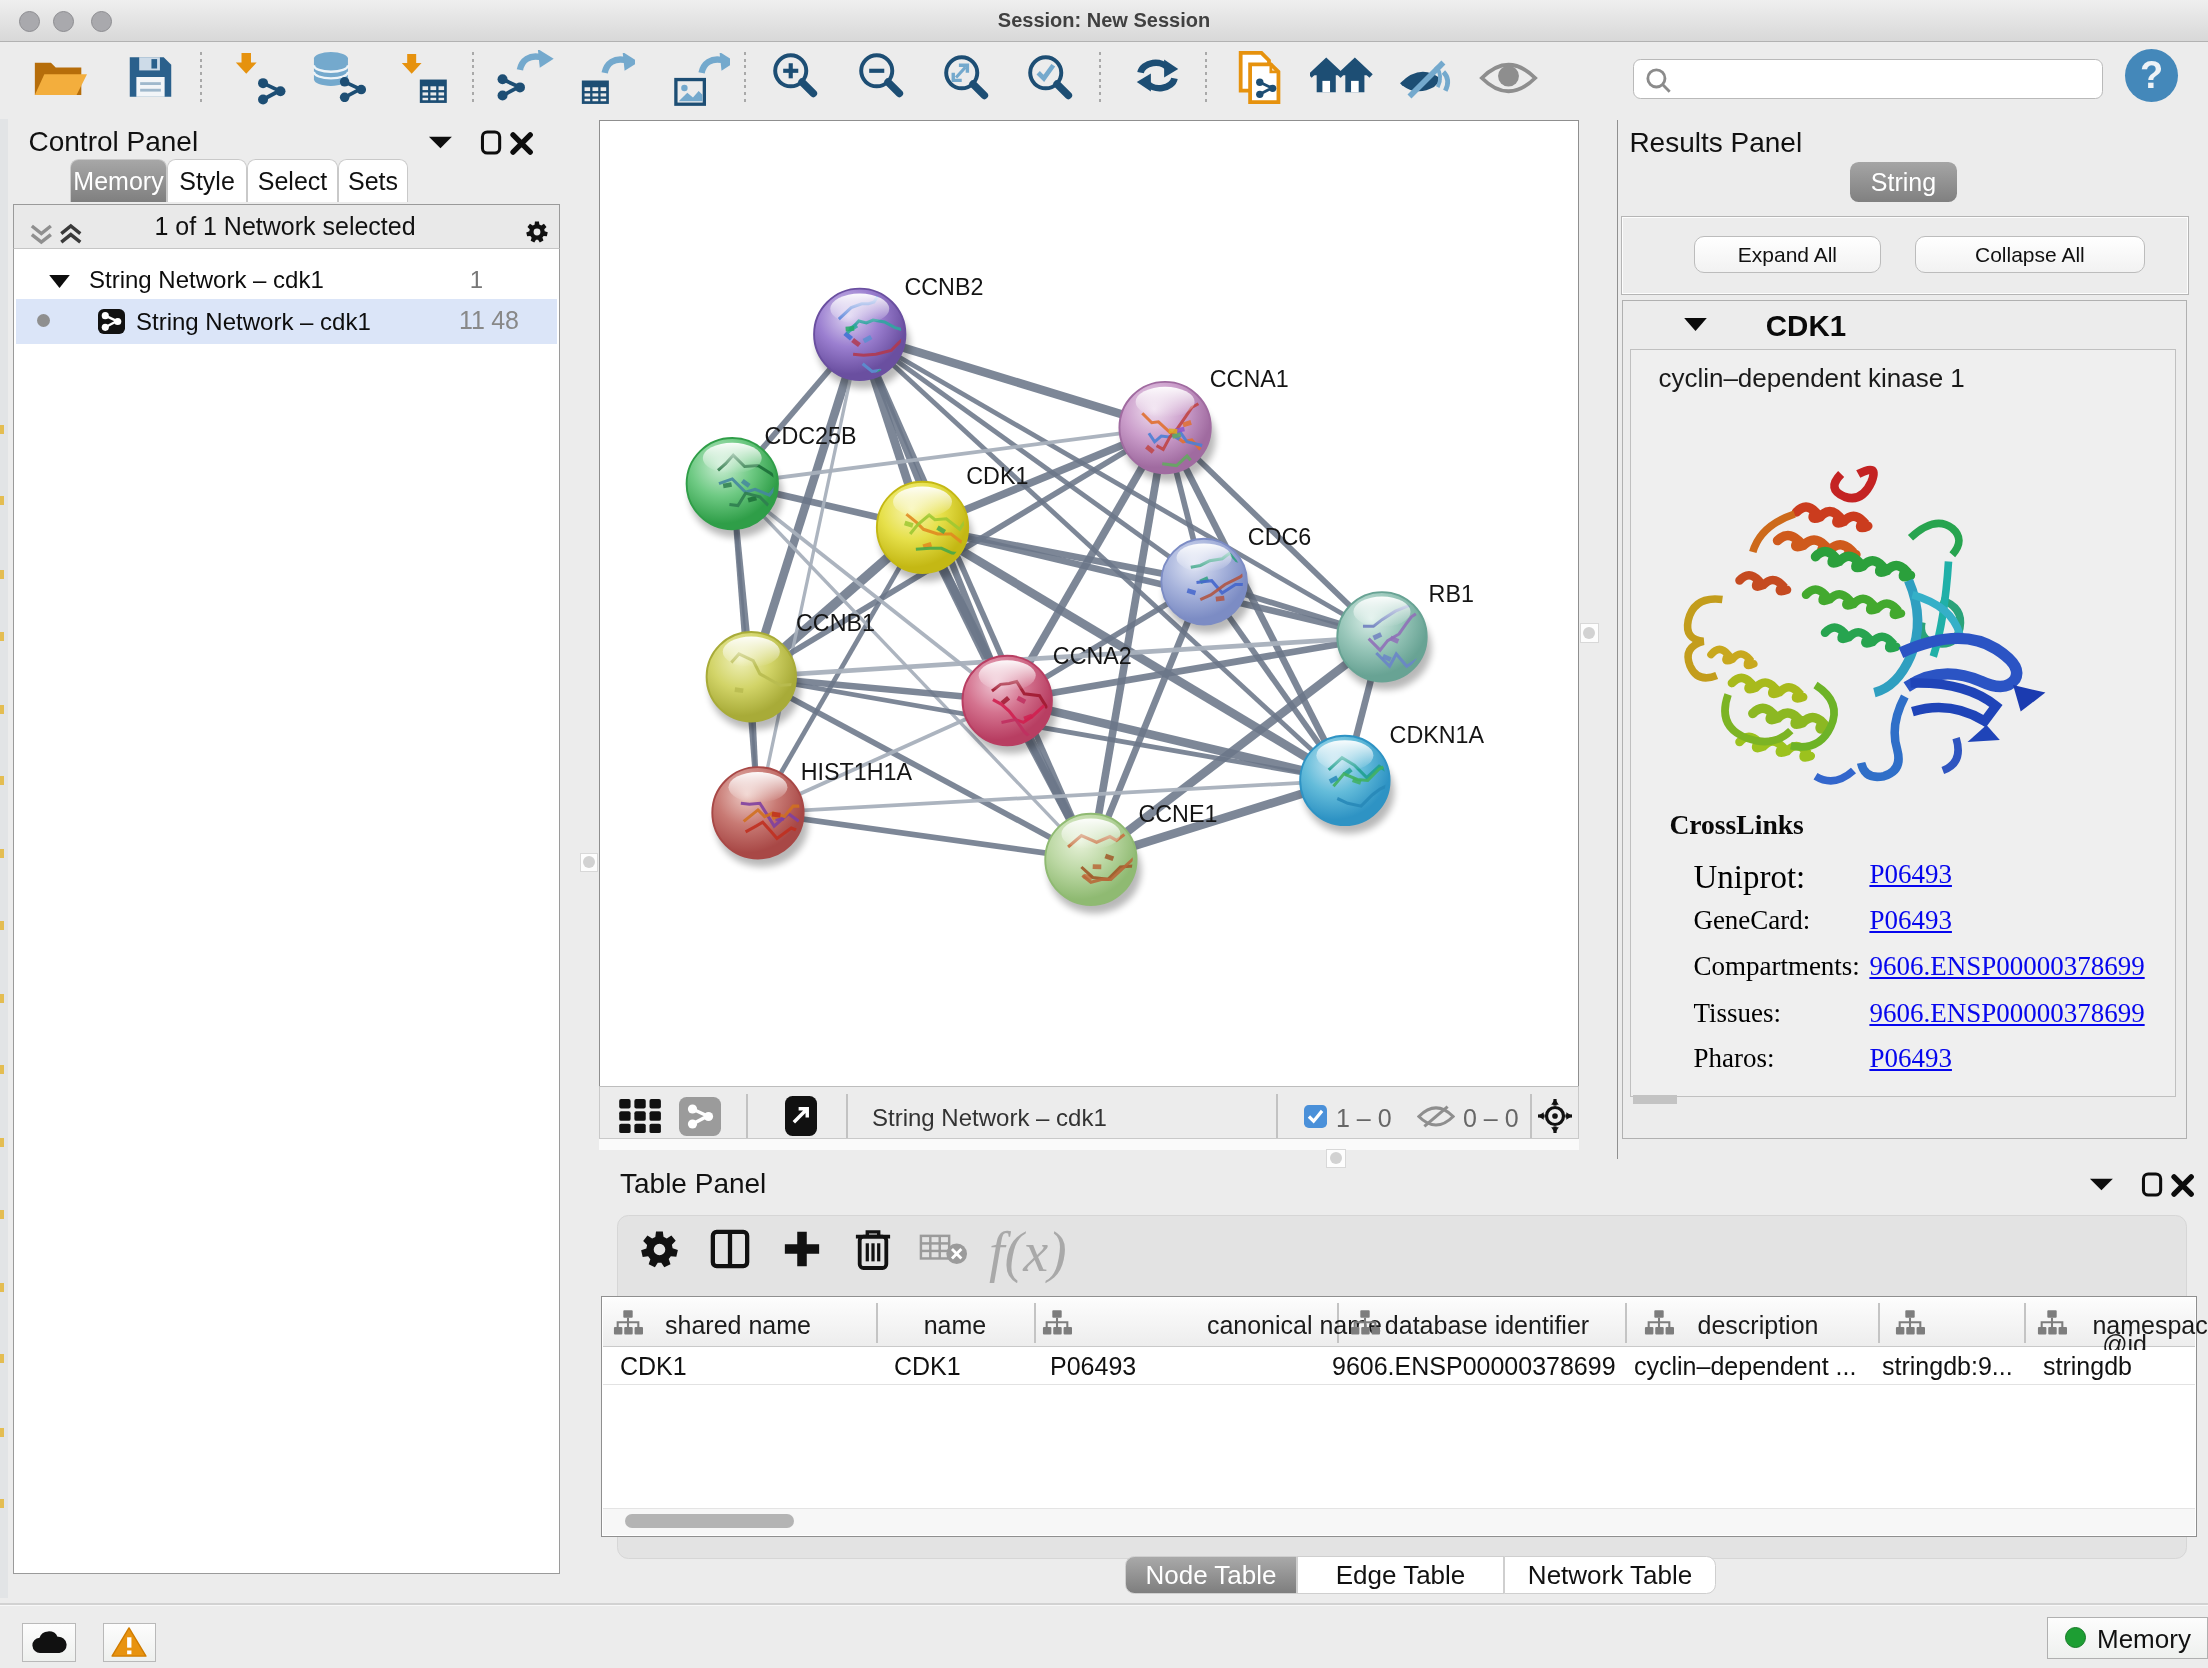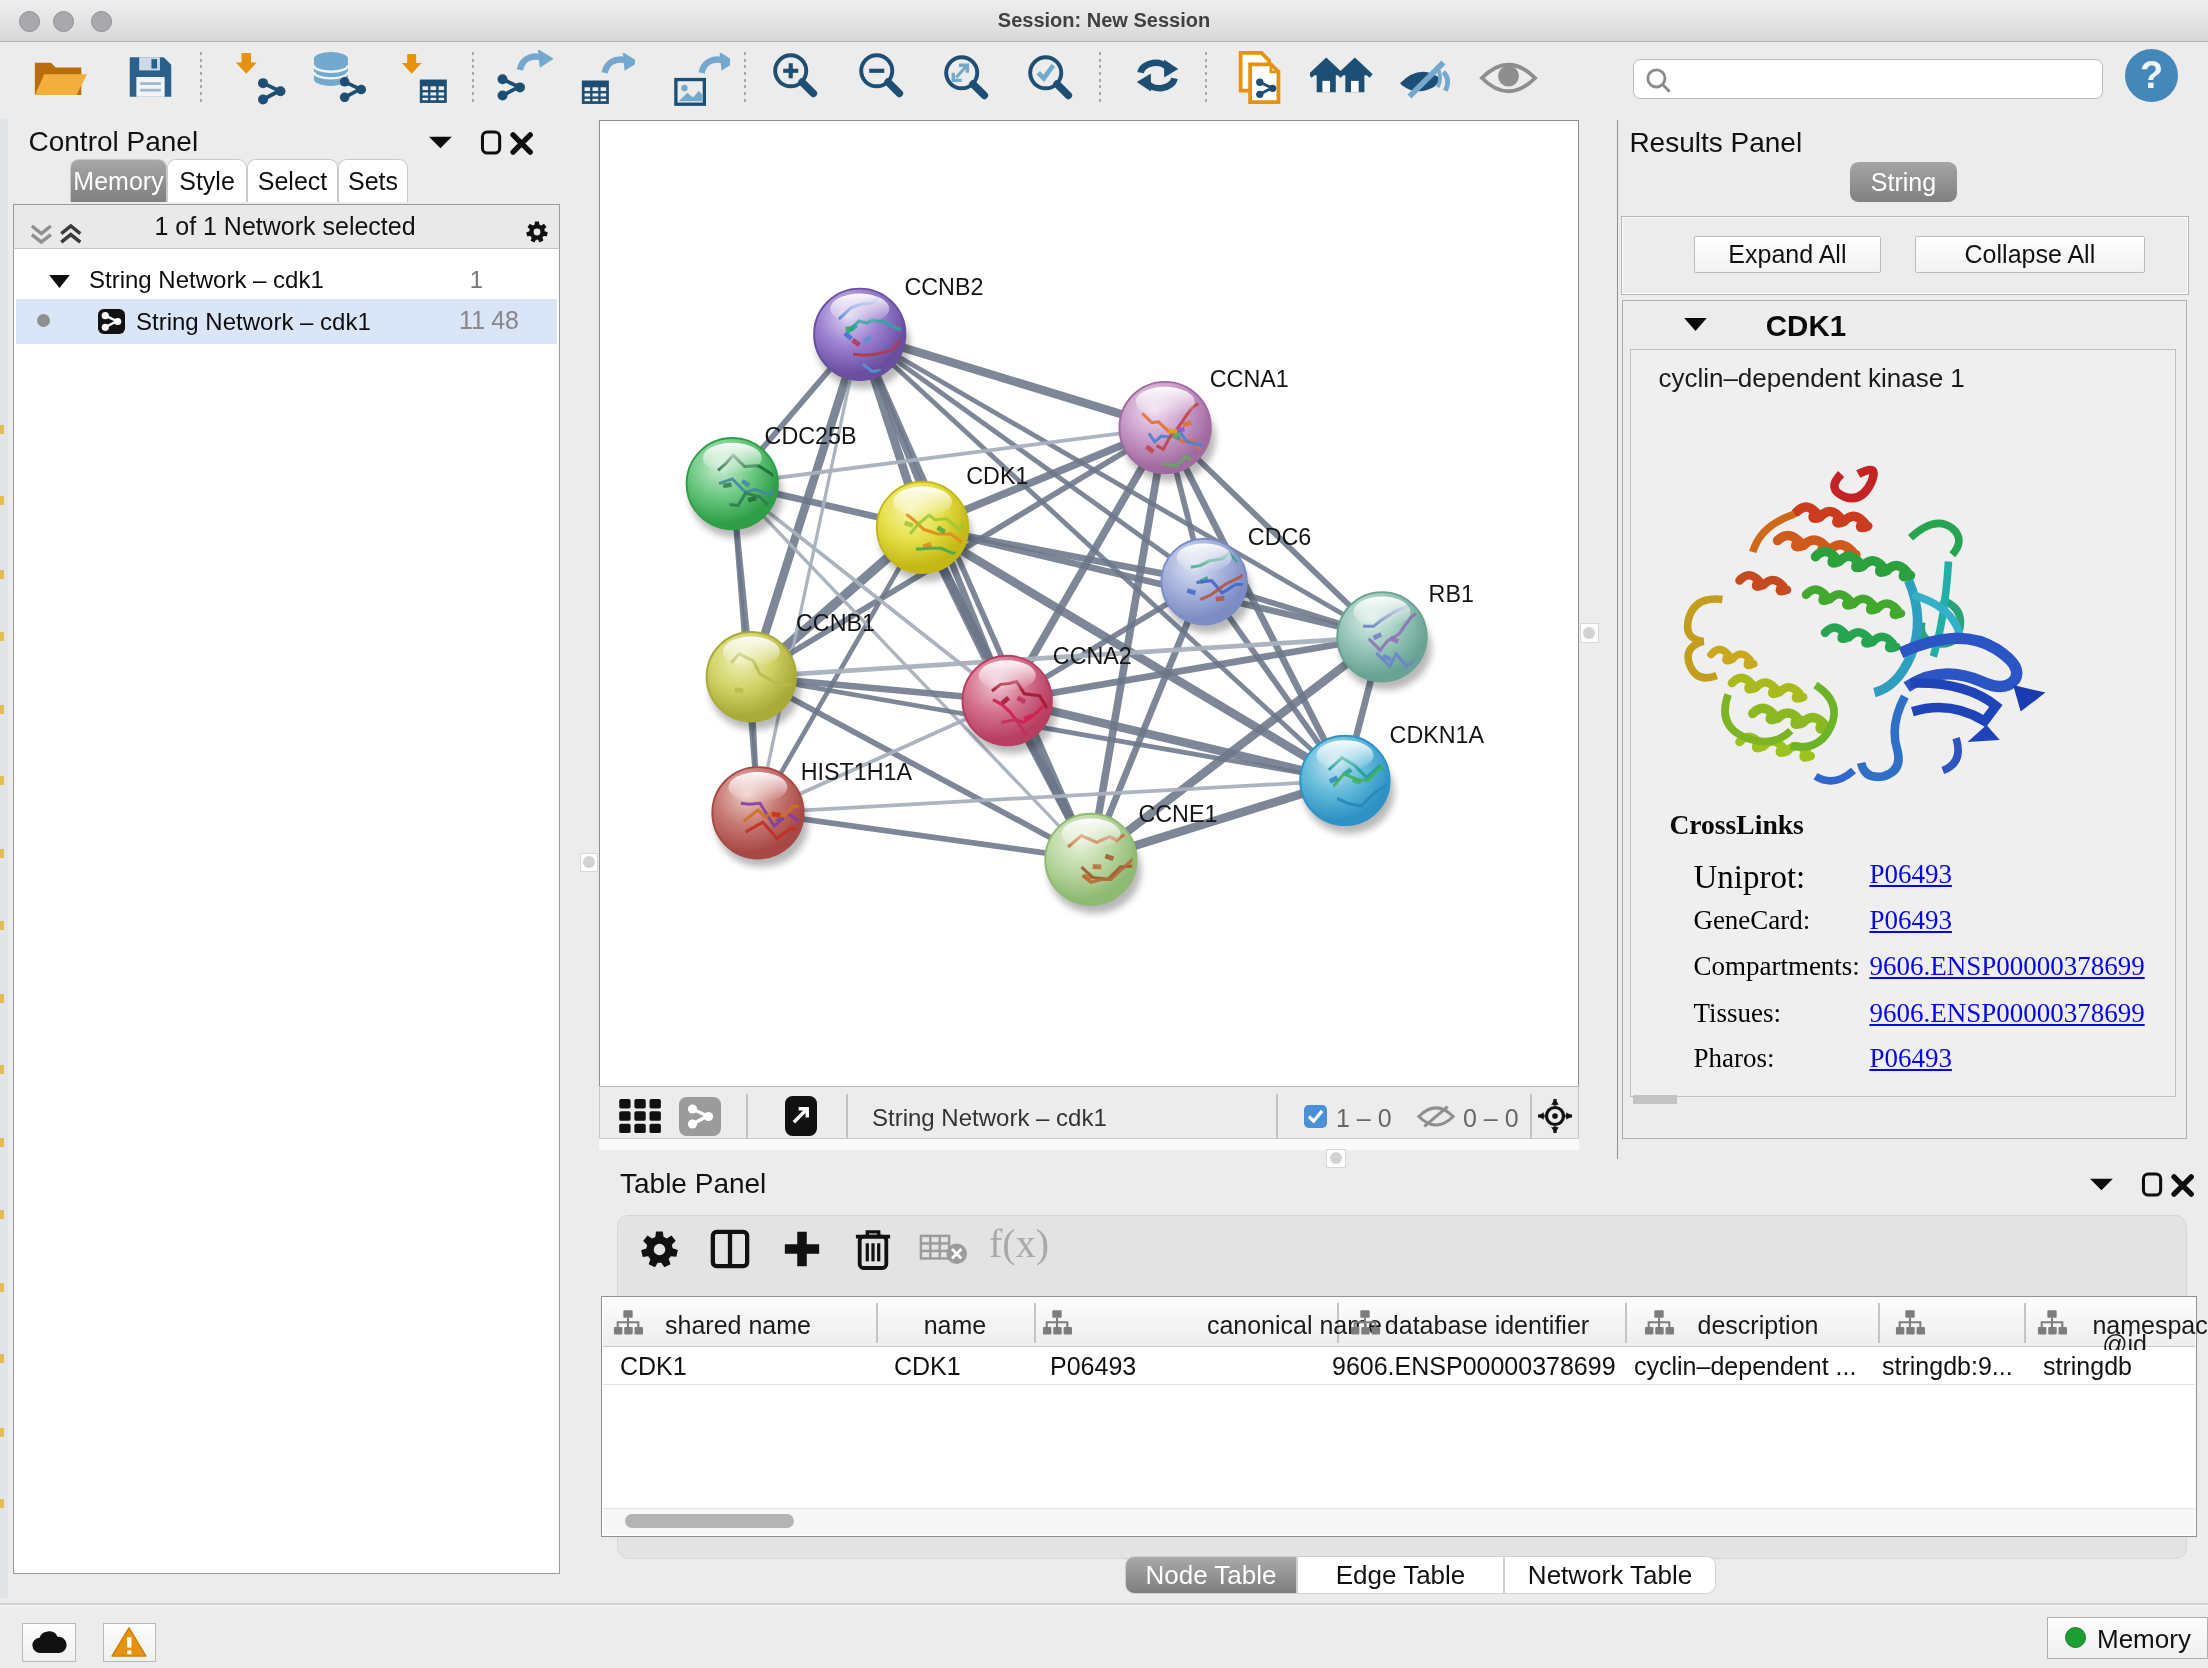--- a/index.html
+++ b/index.html
@@ -21,21 +21,21 @@
 .tabsel{background:linear-gradient(#a7a7a7,#7f7f7f);color:#fff}
 
 #canvas{left:599px;top:120px;width:980px;height:966px;background:#fff;border-left:1.9px solid #8f8f8f;border-top:1.9px solid #8f8f8f;border-right:1.9px solid #8f8f8f}
 #canvasbar{left:599px;top:1086px;width:980px;height:53px;background:#ececec;border:1.9px solid #c9c9c9;border-top:1px solid #bdbdbd}
 #canvaswhite{left:599px;top:1139px;width:980px;height:11.4px;background:#fafafa}
 
 #results{left:1617px;top:120px;width:592px;height:1039px;background:#ececec;border-left:1.9px solid #909090}
 #res-inner2{position:absolute;left:2.9px;top:96px;width:568px;height:79px;background:#ececec;border:1.9px solid #b5b5b5;box-shadow:inset 0 0 0 1px #fdfdfd}
 #res-cdk{position:absolute;left:3.8px;top:180px;width:565px;height:839px;background:#ececec;border:1.9px solid #b0b0b0}
 #res-content{position:absolute;left:7.6px;top:48px;width:546px;height:748px;background:#efefef;border:1px solid #c0c0c0}
-.btn{background:linear-gradient(#ffffff,#f2f2f2);border:1px solid #bcbcbc;border-radius:2px;font-size:25px;color:#111;display:inline-flex;align-items:center;justify-content:center}
+.btn{background:linear-gradient(#ffffff,#f2f2f2);border:1px solid #bcbcbc;border-radius:10px;font-size:21px;color:#111;display:inline-flex;align-items:center;justify-content:center}
 .serif{font-family:"Liberation Serif",serif}
 .blink{color:#0606ee;text-decoration:underline}
 
 #tp-box{left:617px;top:1215px;width:1570px;height:344px;background:#e3e3e3;border-radius:11.4px;border:1px solid #d6d6d6}
 #tp-table{left:601px;top:1296px;width:1596px;height:241px;background:#fff;border:1.9px solid #8f8f8f}
 .th{font-size:25px;color:#1a1a1a}
 
 .btab{height:38px;font-size:26px;display:inline-flex;align-items:center;justify-content:center;background:#fff;border:1px solid #cfcfcf;color:#111}
 #statusline{left:0;top:1603px;width:2208px;height:1.9px;background:#d2d2d2;box-shadow:0 1px 0 #f8f8f8}
 .sbtn{background:linear-gradient(#fdfdfd,#eef0ee);border:1.9px solid #b9b9b9}
@@ -716,21 +716,21 @@
         <g stroke="#9b9b9b" stroke-width="2.6" fill="none">
           <rect x="2" y="2" width="30" height="24"></rect>
           <line x1="2" y1="10" x2="32" y2="10"></line>
           <line x1="2" y1="18" x2="32" y2="18"></line>
           <line x1="12" y1="2" x2="12" y2="26"></line>
           <line x1="22" y1="2" x2="22" y2="26"></line>
         </g>
         <circle cx="40" cy="21" r="11" fill="#9b9b9b"></circle>
         <path d="M35 16 L45 26 M45 16 L35 26" stroke="#fff" stroke-width="3"></path>
       </svg>
-      <div class="a serif" style="left:989px;top:1220px;font-size:40px;color:#a9a9a9">f(x)</div>
+      <div class="a serif" style="left:989px;top:1220px;font-size:56px;font-style:italic;color:#a9a9a9">f(x)</div>
     </div>
   <div id="tp-table" class="a"></div>
   <div id="tp-content">
       <div class="a" style="left:603px;top:1298px;width:1592px;height:49px;background:linear-gradient(#fdfdfd,#ededed);border-bottom:1.9px solid #c9c9c9"></div>
       <div class="a" style="left:876px;top:1303px;width:1.9px;height:40px;background:#c4c4c4"></div>
       <div class="a" style="left:1034px;top:1303px;width:1.9px;height:40px;background:#c4c4c4"></div>
       <div class="a" style="left:1337px;top:1303px;width:1.9px;height:40px;background:#c4c4c4"></div>
       <div class="a" style="left:1625px;top:1303px;width:1.9px;height:40px;background:#c4c4c4"></div>
       <div class="a" style="left:1878px;top:1303px;width:1.9px;height:40px;background:#c4c4c4"></div>
       <div class="a" style="left:2024px;top:1303px;width:1.9px;height:40px;background:#c4c4c4"></div>

